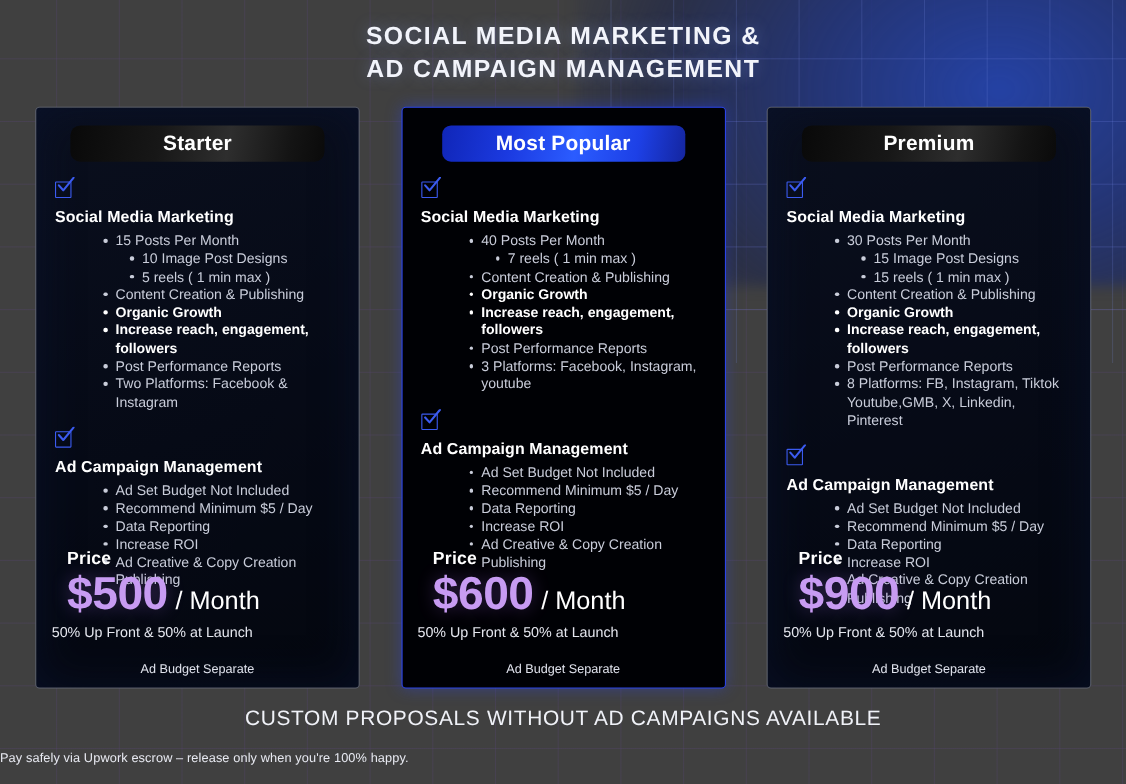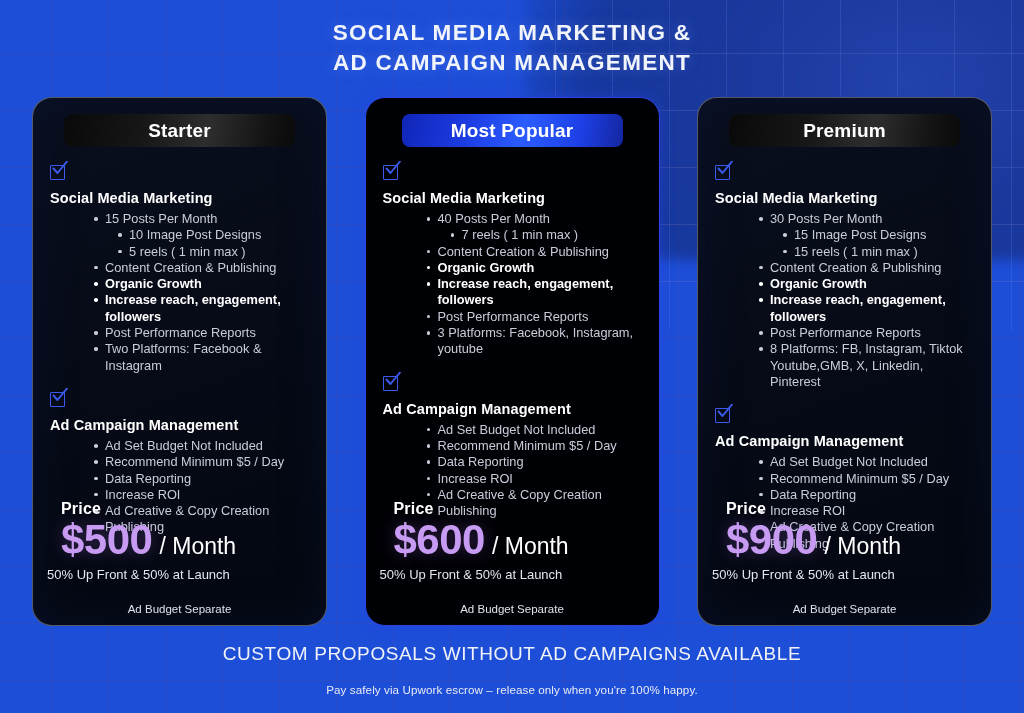--- a/index.html
+++ b/index.html
@@ -9,21 +9,21 @@
     height: 713px;
     overflow: hidden;
     background: #000000;
     font-family: "Liberation Sans", sans-serif;
   }
 
   #page {
     position: relative;
     width: 1024px;
     height: 713px;
-    background: #1d4ed8;
+    background: #404040;
     overflow: hidden;
   }
 
   
   .bg-grid {
     position: absolute;
     inset: 0;
     background-image:
       linear-gradient(to right, rgba(96, 70, 140, 0.22) 1px, transparent 1px),
       linear-gradient(to bottom, rgba(96, 70, 140, 0.22) 1px, transparent 1px);
@@ -79,21 +79,21 @@
     left: 32px;
     width: 960px;
     height: 529px;
     display: flex;
     justify-content: space-between;
   }
 
   .card {
     width: 295px;
     height: 529px;
-    border-radius: 20px;
+    border-radius: 4px;
     position: relative;
     padding: 16px 14px 0 14px;
   }
   .card.side {
     background: linear-gradient(160deg, #0a0f1e 0%, #060a16 55%, #04070f 100%);
     border: 1px solid rgba(150,155,170,0.55);
     box-shadow: inset 0 0 40px rgba(10,20,50,0.6);
   }
   .card.featured {
     background: #000105;
@@ -245,21 +245,20 @@
     left: 0; right: 0;
     text-align: center;
     color: #f0f2f8;
     font-size: 19px;
     letter-spacing: 0.6px;
   }
   .footer-sub {
     position: absolute;
     bottom: 17px;
     left: 0; right: 0;
-    text-align: center;
     color: #e8eaf2;
     font-size: 11.6px;
     letter-spacing: 0.1px;
   }
 </style>
 </head>
 <body>
 
 <div id="page">
 

